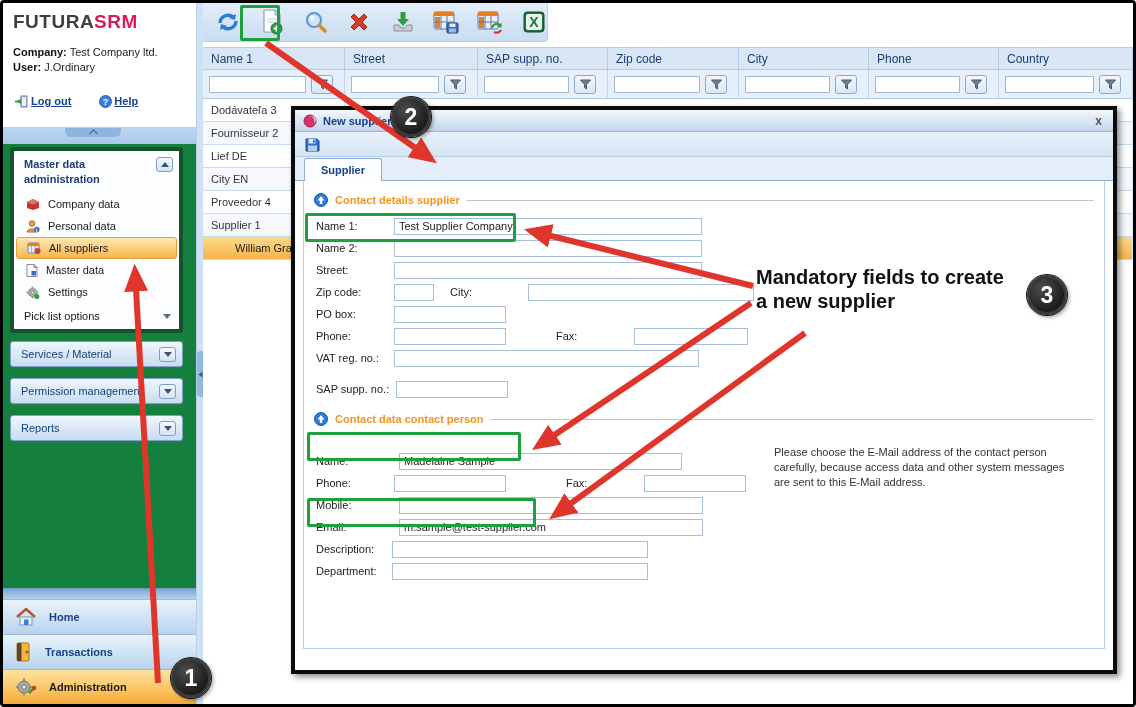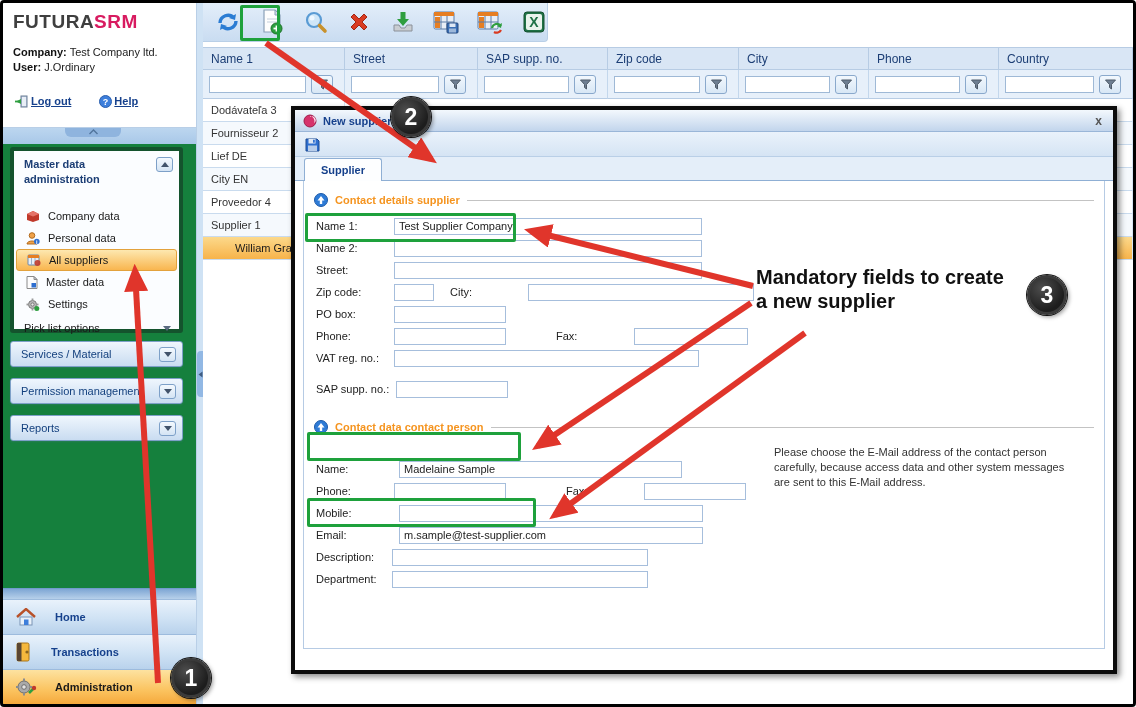--- a/index.html
+++ b/index.html
@@ -15,33 +15,33 @@
   .userinfo b { color:#111; }
   .linkrow { position:absolute; left:12px; top:92px; font-size:11px; display:flex; gap:28px; }
   .linkrow a { color:#16418c; text-decoration:underline; font-weight:bold; display:flex; align-items:flex-start; gap:2px; cursor:pointer; }
   .band { position:absolute; left:0; top:125px; width:193px; height:16px; background:linear-gradient(#bcd6ef,#a9c8e8); }
   .band-pill { position:absolute; left:62px; top:0px; width:56px; height:9px; background:#8fb4de; border-radius:0 0 6px 6px; margin:0 auto; display:flex; justify-content:center; }
   .band-pill svg { margin-top:1px; }
 
   .menu-panel { position:absolute; left:7px; top:144px; width:173px; height:186px; background:#fbfdff; border:4px solid #14532d; border-radius:3px; font-size:11px; }
   .mp-head { position:relative; padding:6px 8px 0 10px; color:#1c3e75; font-weight:bold; line-height:15px; }
   .mp-collapse { position:absolute; right:6px; top:6px; width:17px; height:15px; border:1px solid #7da0c8; border-radius:3px; background:linear-gradient(#f4f9fe,#d4e4f4); display:flex; align-items:center; justify-content:center; cursor:pointer; }
-  .mp-items { margin-top:18px; }
+  .mp-items { margin-top:6px; }
   .mp-item { display:flex; align-items:center; gap:8px; height:22px; padding-left:12px; color:#1a1a1a; cursor:pointer; }
   .mp-item.sel { background:linear-gradient(#fde8b0,#f9b64f); border:1px solid #e3a23c; border-radius:3px; margin:0 2px; padding-left:10px; font-weight:normal; }
   .mp-foot { display:flex; align-items:center; height:22px; padding:0 8px 0 10px; color:#1a1a1a; cursor:pointer; margin-top:2px; }
   .mp-foot .spacer { flex:1; }
 
   .acc-panel { position:absolute; left:7px; width:173px; height:26px; border:1px solid #7da0c8; border-radius:3px; background:linear-gradient(#eff6fd,#c9dcf1); display:flex; align-items:center; padding:0 6px 0 10px; font-size:11px; color:#13407e; cursor:pointer; box-shadow:0 1px 2px rgba(90,120,160,.25); }
   .acc-panel .spacer { flex:1; }
   .sq-btn { width:17px; height:15px; border:1px solid #7da0c8; border-radius:3px; background:linear-gradient(#f4f9fe,#d4e4f4); display:flex; align-items:center; justify-content:center; }
 
   #bottom-nav { position:absolute; left:0; bottom:0; width:193px; }
   .nav-sliver { height:11px; background:linear-gradient(#7ea6d4,#b7d0ea); border-top:1px solid #6f9bcc; }
-  .nav-item { height:35px; display:flex; align-items:center; gap:18px; padding-left:12px; font-size:11px; font-weight:bold; color:#16418c; background:linear-gradient(#e9f2fb 0%, #cfe2f4 55%, #b9d2ec 100%); border-top:1px solid #9dbbdd; cursor:pointer; }
+  .nav-item { height:35px; display:flex; align-items:center; gap:12px; padding-left:12px; font-size:11px; font-weight:bold; color:#16418c; background:linear-gradient(#e9f2fb 0%, #cfe2f4 55%, #b9d2ec 100%); border-top:1px solid #9dbbdd; cursor:pointer; }
   .nav-item.sel { background:linear-gradient(#fde2a0 0%, #fbc35f 60%, #f5a93c 100%); color:#1a1a1a; }
 
   
   #splitter { position:absolute; left:193px; top:0; width:7px; height:701px; background:#cfe2f4; border-left:1px solid #b9cfe7; }
   .split-tab { position:absolute; left:0; top:348px; width:7px; height:46px; background:#92b8e4; border-radius:4px 0 0 4px; display:flex; align-items:center; justify-content:center; cursor:pointer; }
 
   
   #main { position:absolute; left:200px; top:0; width:930px; height:701px; background:#fff; }
   #toolbar { position:absolute; left:0; top:0; width:345px; height:39px; background:linear-gradient(#e3eefa,#c9dcf1); border-bottom:1px solid #b9cfe7; border-right:1px solid #b9cfe7; border-radius:0 0 4px 0; display:flex; align-items:center; gap:17px; padding-left:12px; }
   .tb-icon { width:27px; height:27px; display:flex; align-items:center; justify-content:center; cursor:pointer; }
@@ -510,21 +510,21 @@
         </div>
         <div class="frow">
             <label>VAT reg. no.:</label>
             <input class="w-vat" style="">
           </div>
         <div class="frow gap-top">
             <label>SAP supp. no.:</label>
             <input class="w-sap" style="">
           </div>
 
-        <div class="sec-head" style="margin-top:20px;">
+        <div class="sec-head" style="margin-top:12px;">
           <svg width="14" height="14" viewBox="0 0 14 14">
               <circle cx="7" cy="7" r="6.5" fill="#2e7bd6" stroke="#1d5aa8"></circle>
               <path d="M7,3 L10.5,7.5 L8.2,7.5 L8.2,11 L5.8,11 L5.8,7.5 L3.5,7.5 z" fill="#fff"></path>
             </svg>
           <span class="t">Contact data contact person</span>
           <span class="sec-line"></span>
         </div>
 
         <div class="frow" style="margin-top:24px;">
             <label>Name:</label>

